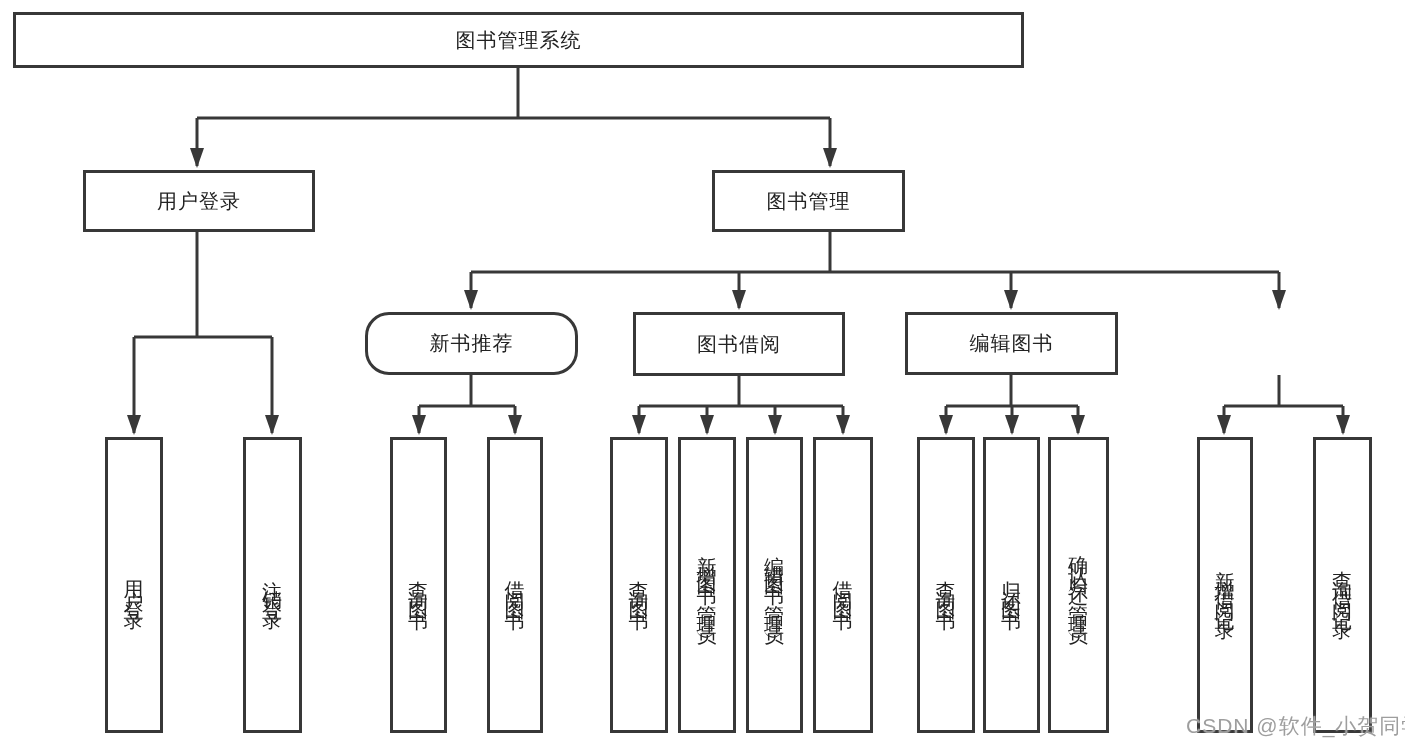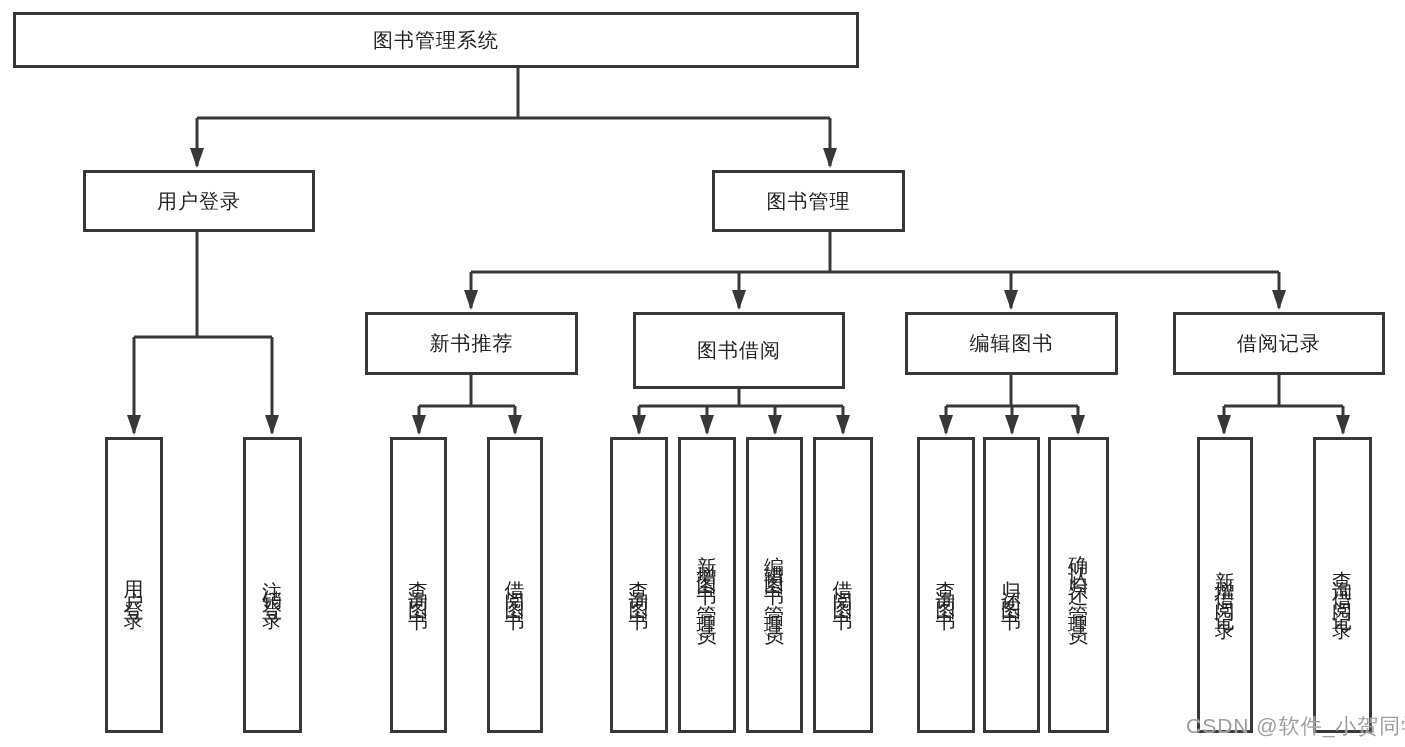--- a/index.html
+++ b/index.html
@@ -99,29 +99,28 @@
     <path class="connector" d="M946,406 L946,433" marker-end="url(#arrow)"></path>
     <path class="connector" d="M1012,406 L1012,433" marker-end="url(#arrow)"></path>
     <path class="connector" d="M1078,406 L1078,433" marker-end="url(#arrow)"></path>
 
     <path class="connector" d="M1279,375 L1279,406"></path>
     <path class="connector" d="M1224,406 L1343,406"></path>
     <path class="connector" d="M1224,406 L1224,433" marker-end="url(#arrow)"></path>
     <path class="connector" d="M1343,406 L1343,433" marker-end="url(#arrow)"></path>
   </svg>
 
-  <div class="node" style="left:13px;top:12px;width:846px;height:56px;">图书管理系统</div>
+  <div class="node" style="left:13px;top:12px;width:1011px;height:56px;">图书管理系统</div>
 
   <div class="node" style="left:83px;top:170px;width:232px;height:62px;">用户登录</div>
   <div class="node" style="left:712px;top:170px;width:193px;height:62px;">图书管理</div>
 
-  <div class="node" style="left:365px;top:312px;width:213px;height:63px;">新书推荐</div>
-  <div class="node" style="left:633px;top:312px;width:212px;height:77px;">图书借阅</div>
+  <div class="node" style="left:365px;top:312px;width:213px;height:63px;border-radius:24px;">新书推荐</div>
+  <div class="node" style="left:633px;top:312px;width:212px;height:64px;">图书借阅</div>
   <div class="node" style="left:905px;top:312px;width:213px;height:63px;">编辑图书</div>
-  <div class="node" style="left:1173px;top:312px;width:212px;height:63px;">借阅记录</div>
 
   <div class="node vbox" style="left:105px;top:437px;width:58px;height:296px;">
     <span class="v-label">用户登录</span>
   </div>
   <div class="node vbox" style="left:243px;top:437px;width:59px;height:296px;">
     <span class="v-label">注销登录</span>
   </div>
 
   <div class="node vbox" style="left:390px;top:437px;width:57px;height:296px;">
     <span class="v-label">查询图书</span>

